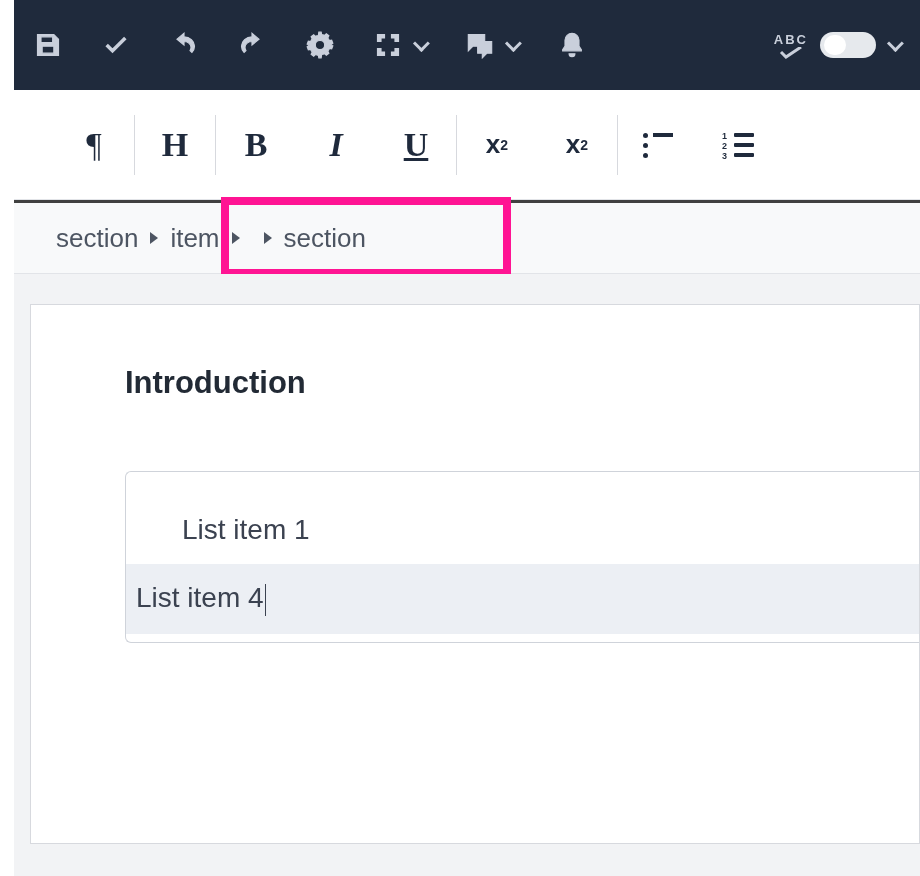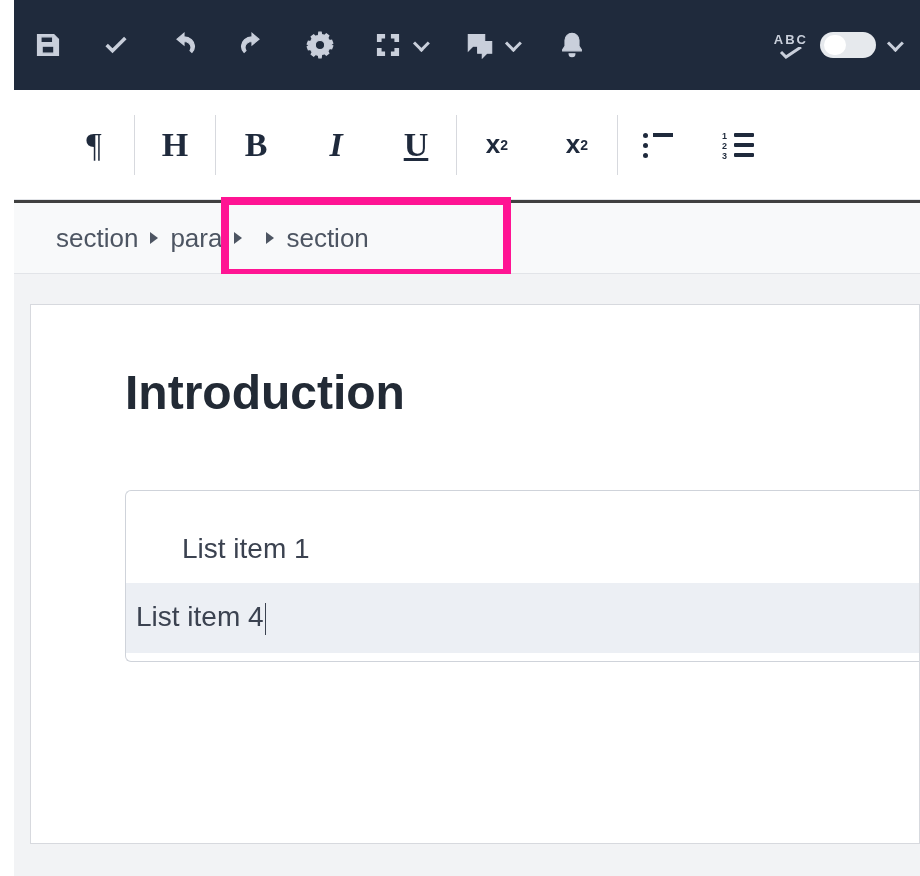--- a/index.html
+++ b/index.html
@@ -130,21 +130,21 @@
   }
   .doc {
     position: absolute;
     left: 16px; top: 30px; right: 0;
     background: #fff;
     border: 1px solid #d7d9de;
     padding: 60px 0 40px 94px;
     min-height: 540px;
   }
   .doc h1 {
-    font-size: 48px;
+    font-size: 31px;
     font-weight: 600;
     color: #222a35;
   }
   .listbox {
     margin-top: 70px;
     border: 1px solid #cfd3da;
     border-right: none;
     border-radius: 6px 0 0 6px;
     padding: 24px 0 8px 0;
     background: #fff;
@@ -255,21 +255,21 @@
         <span></span>
         <span></span>
         <span></span>
     </div>
   </div>
 </div>
 
 <div class="crumbbar">
   <span class="crumb">section</span>
   <span class="crumb-sep"></span>
-  <span class="crumb">para</span>
+  <span class="crumb">item</span>
   <span class="crumb-sep"></span>
   <span class="crumb-sep"></span>
   <span class="crumb">section</span>
 </div>
 <div class="highlight-box"></div>
 
 <div class="doc-bg">
   <div class="doc">
     <h1>Introduction</h1>
     <div class="listbox">

